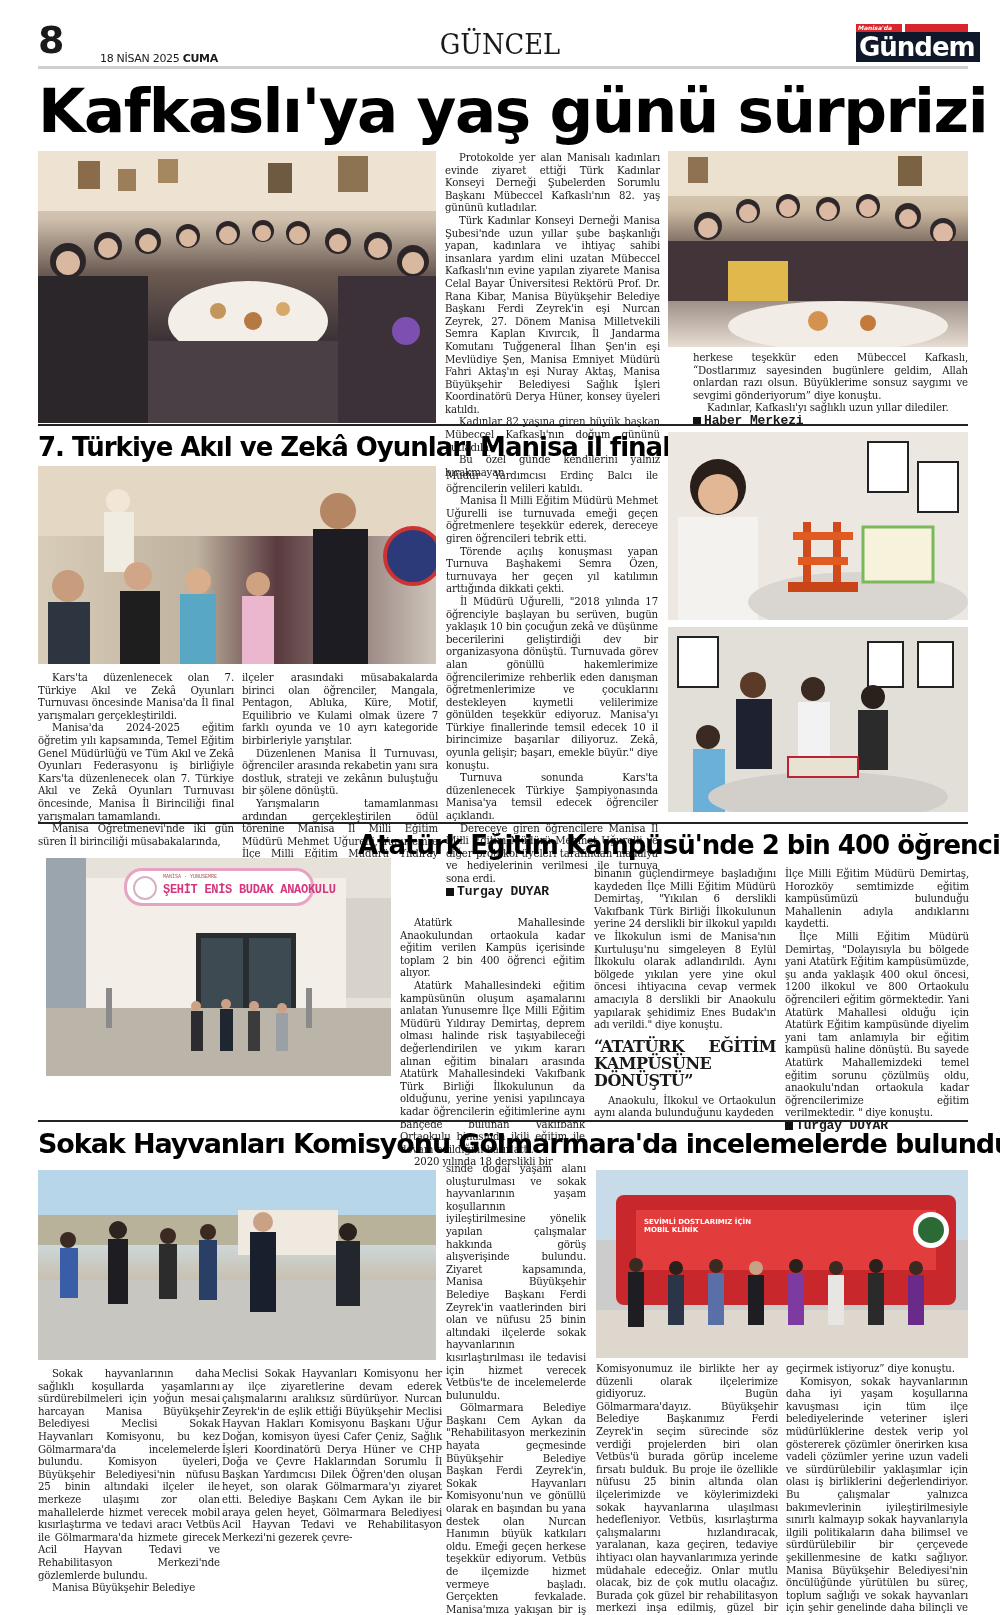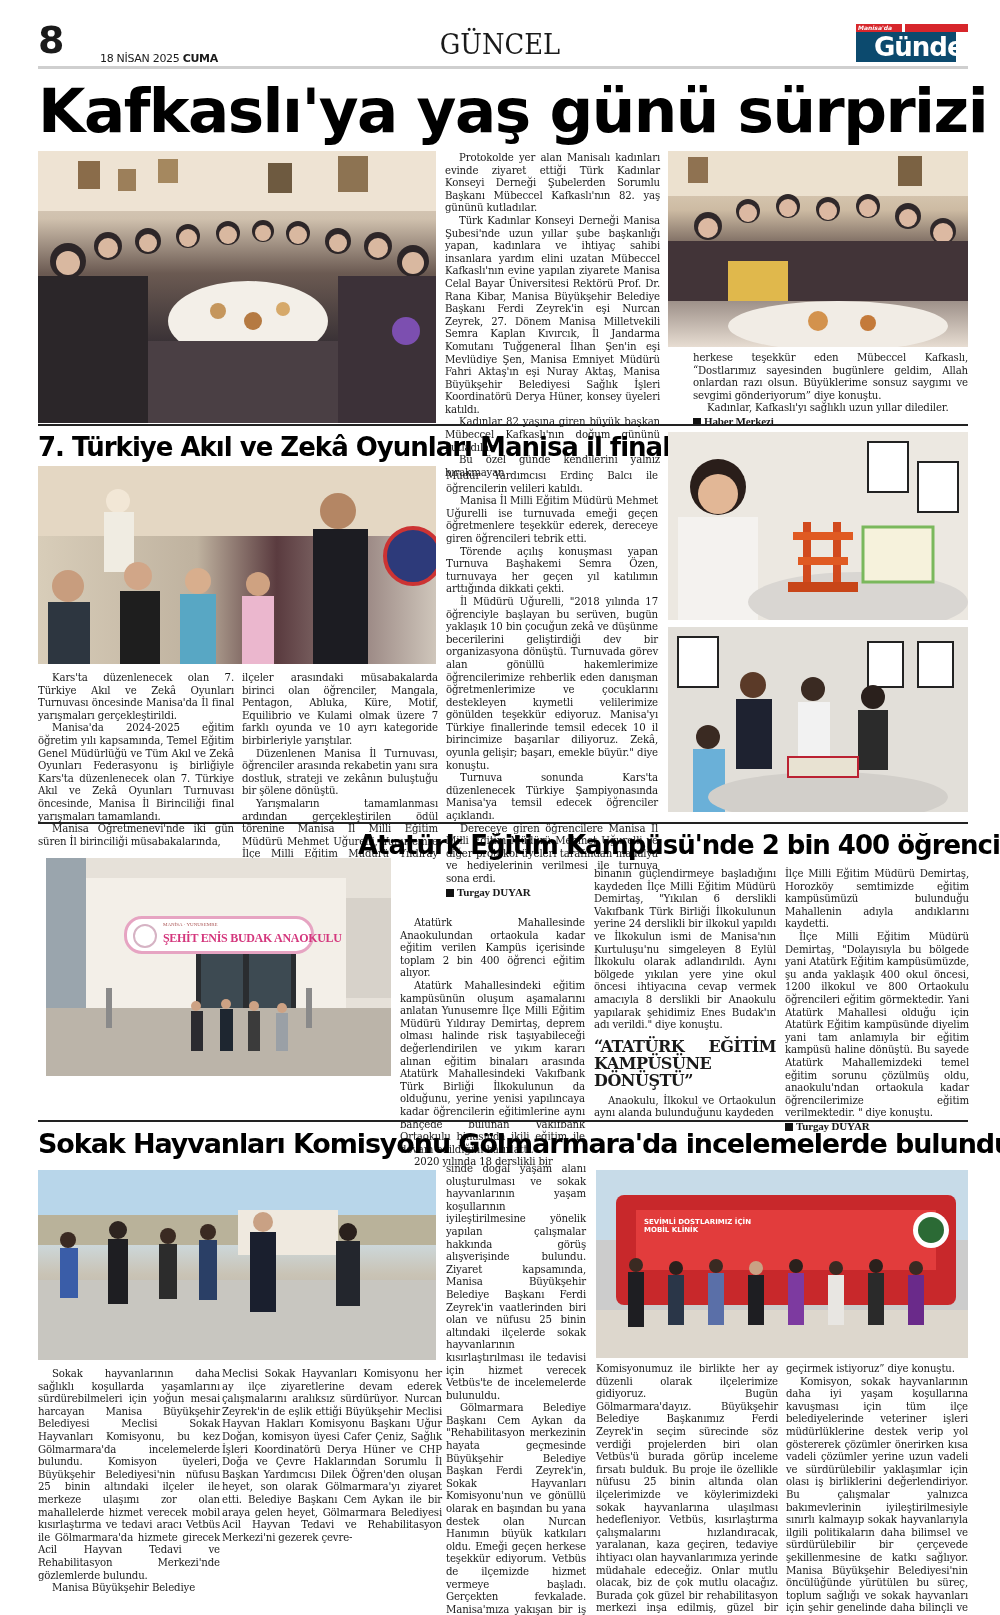--- a/index.html
+++ b/index.html
@@ -6,36 +6,36 @@
   body { width: 1000px; height: 1615px; background: #fff; font-family: "DejaVu Serif", serif; color: #1a1a1a; position: relative; overflow: hidden; }
   .abs { position: absolute; }
   .page-num { left: 38px; top: 20px; font-family: "DejaVu Sans", sans-serif; font-weight: bold; font-size: 38px; line-height: 40px; }
   .date { left: 100px; top: 52px; font-family: "DejaVu Sans", sans-serif; font-size: 11px; letter-spacing: -0.3px; }
   .date b { font-weight: bold; }
   .section { left: 420px; top: 28px; width: 160px; text-align: center; font-family: "DejaVu Serif", serif; font-size: 28px; letter-spacing: 0px; transform: scaleX(0.92); }
   .logo { left: 856px; top: 24px; width: 112px; height: 38px; }
   .logo-top { position: absolute; left: 0; top: 0; width: 112px; height: 8px; display: flex; }
   .logo-top .red { background: #d7262b; width: 46px; height: 8px; font-size: 6px; color: #fff; font-family: "DejaVu Sans", sans-serif; font-weight: bold; font-style: italic; line-height: 8px; padding-left: 2px; }
   .logo-top .red2 { background: #d7262b; flex: 1; margin-left: 3px; }
-  .logo-main { position: absolute; left: 0; top: 8px; width: 100px; height: 30px; background: #0c4a6e; color: #fff; font-family: "DejaVu Sans", sans-serif; font-weight: bold; font-size: 26px; line-height: 30px; letter-spacing: -1px; padding-left: 18px; transform-origin: left; }
+  .logo-main { position: absolute; left: 0; top: 8px; width: 124px; height: 30px; background: #0f172a; color: #fff; font-family: "DejaVu Sans", sans-serif; font-weight: bold; font-size: 26px; line-height: 30px; letter-spacing: -1px; padding-left: 3px; transform-origin: left; }
   .rule { left: 38px; height: 3px; background: #cfcfcf; }
   .rule.dark { background: #222; height: 2px; }
   .headline { font-family: "DejaVu Sans", sans-serif; font-weight: 900; color: #000; letter-spacing: -1.5px; white-space: nowrap; }
   .h1 { left: 38px; top: 78px; font-size: 60px; line-height: 66px; transform: scaleX(1.02); transform-origin: left; }
   .h2 { left: 38px; top: 432px; font-size: 26px; line-height: 30px; letter-spacing: -1px; }
   .h3 { left: 358px; top: 830px; font-size: 26px; line-height: 30px; letter-spacing: -1px; }
   .h4 { left: 38px; top: 1128px; font-size: 27px; line-height: 32px; letter-spacing: -1.1px; }
   .photo { background: #888; overflow: hidden; }
   .txt { font-size: 10.2px; line-height: 12.6px; text-align: justify; letter-spacing: -0.15px; }
   .txt p { text-indent: 14px; }
   .txt p.noind { text-indent: 0; }
-  .byline { font-family: Liberation Serif, serif; font-weight: bold; font-size: 11px; }
+  .byline { font-family: Liberation Mono, monospace; font-weight: bold; font-size: 13px; }
   .byline::before { content: ""; display: inline-block; width: 8px; height: 8px; background: #111; margin-right: 3px; vertical-align: -1px; }
   .subhead { font-family: "DejaVu Serif", serif; font-weight: bold; font-size: 16px; line-height: 17px; margin: 6px 0 6px; letter-spacing: -0.5px; }
-  .sign { position: absolute; background: #fff; border: 3px solid #e6a4c2; border-radius: 18px; font-family: Liberation Serif, serif; font-weight: bold; color: #d4377d; margin-top: 48px; }
+  .sign { position: absolute; background: #fff; border: 3px solid #e6a4c2; border-radius: 18px; font-family: Liberation Mono, monospace; font-weight: bold; color: #d4377d; }
 </style>
 </head>
 <body>
 
 <div class="abs page-num">8</div>
 <div class="abs date"><span>18 NİSAN 2025</span> <b>CUMA</b></div>
 <div class="abs section">GÜNCEL</div>
 <div class="abs logo">
   <div class="logo-top">
       <div class="red">Manisa'da</div>

